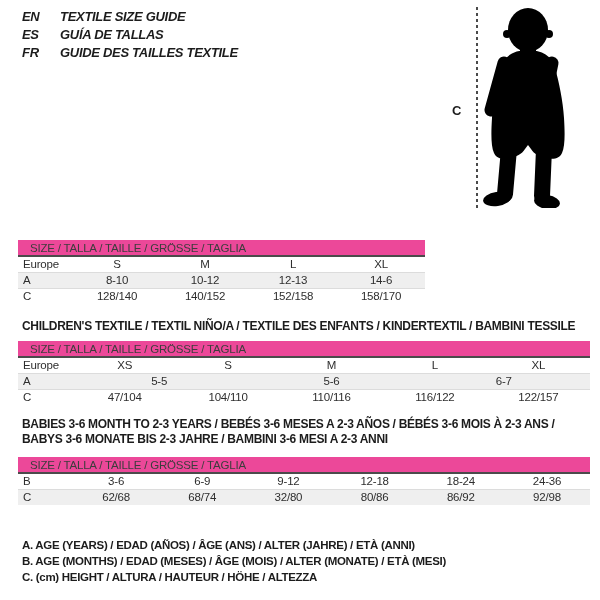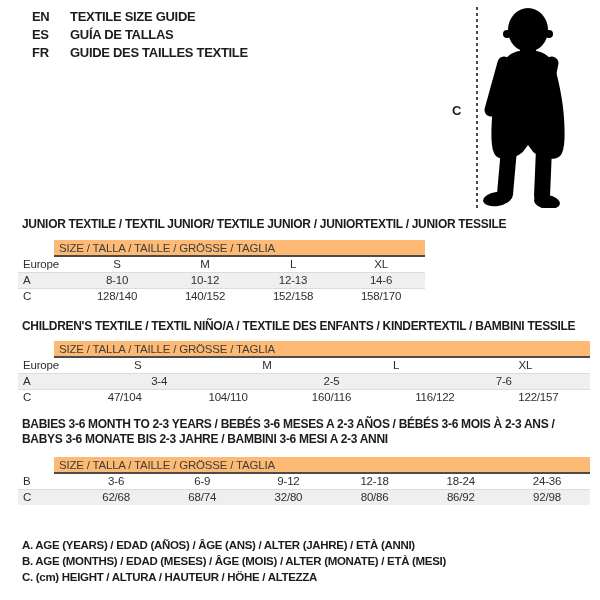--- a/index.html
+++ b/index.html
@@ -7,21 +7,21 @@
     width: 600px; height: 600px;
     background: #ffffff;
     font-family: "Liberation Sans", sans-serif;
     color: #1c1c1c;
     position: relative;
     overflow: hidden;
   }
   .page { position: absolute; inset: 0; }
 
   
-  .lang-list { position: absolute; left: 32px; top: 8px; }
+  .lang-list { position: absolute; left: 22px; top: 8px; font-style: italic; }
   .lang-row { display: flex; height: 18px; line-height: 18px; }
   .lang-code {
     width: 38px; font-size: 13px; font-weight: 700; letter-spacing: -0.3px;
   }
   .lang-label { font-size: 13px; font-weight: 700; letter-spacing: -0.3px; }
 
   
   .height-line {
     position: absolute; left: 476px; top: 7px; width: 2px; height: 201px;
     background: repeating-linear-gradient(to bottom, #4a4a4a 0 3px, transparent 3px 6px);
@@ -41,26 +41,25 @@
   .t-title-2 { top: 319px; width: 575px; }
   .t-title-3 { top: 417px; width: 555px; }
 
   .s-table { position: absolute; left: 18px; }
   .s-table-1 { top: 240px; width: 407px; }
   .s-table-2 { top: 341px; width: 572px; }
   .s-table-3 { top: 457px; width: 572px; }
 
   .size-bar {
     height: 17px; line-height: 17px;
-    background: #fdba74; color: #3d3d3d;
+    background: #ec4899; color: #3d3d3d;
     font-size: 11.5px; letter-spacing: -0.2px;
-    padding-left: 5px;
+    padding-left: 12px;
     border-bottom: 2px solid #4b4b4b;
     box-sizing: border-box;
-    margin-left: 36px;
   }
   .t-rows { width: 100%; }
   .t-row {
     display: flex; height: 15px; line-height: 15px;
     font-size: 11.5px; letter-spacing: -0.2px; color: #2e2e2e;
   }
   .t-row:nth-child(even) { background: #efefef; }
   .t-row + .t-row { border-top: 1px solid #dcdcdc; }
   .t-label { width: 55px; padding-left: 5px; box-sizing: border-box; text-align: left; }
   .t-cell { flex: 1 1 0; text-align: center; }
@@ -106,21 +105,20 @@
                C81 95 77 76 73 62 C70 50 60 44 46 44 Z"></path>
       <line x1="22" y1="57" x2="9" y2="104" stroke="#000000" stroke-width="13" stroke-linecap="round"></line>
       <line x1="70" y1="57" x2="61" y2="101" stroke="#000000" stroke-width="13" stroke-linecap="round"></line>
       <line x1="27" y1="143" x2="23" y2="188" stroke="#000000" stroke-width="16" stroke-linecap="round"></line>
       <line x1="62" y1="143" x2="60" y2="190" stroke="#000000" stroke-width="16" stroke-linecap="round"></line>
       <ellipse cx="15" cy="193" rx="14" ry="7" transform="rotate(-8 15 193)"></ellipse>
       <ellipse cx="65" cy="196" rx="13" ry="7" transform="rotate(8 65 196)"></ellipse>
     </g>
   </svg>
 
-  <div class="t-title t-title-1">JUNIOR TEXTILE / TEXTIL JUNIOR/ TEXTILE JUNIOR / JUNIORTEXTIL / JUNIOR TESSILE</div>
   <div class="s-table s-table-1">
     <div class="size-bar">SIZE / TALLA / TAILLE / GRÖSSE / TAGLIA</div>
     <div class="t-rows">
         <div class="t-row">
           <span class="t-label">Europe</span>
           <span class="t-cell">S</span>
           <span class="t-cell">M</span>
           <span class="t-cell">L</span>
           <span class="t-cell">XL</span>
         </div>
@@ -140,36 +138,37 @@
         </div>
       </div>
   </div>
 
   <div class="t-title t-title-2">CHILDREN'S TEXTILE / TEXTIL NIÑO/A / TEXTILE DES ENFANTS / KINDERTEXTIL / BAMBINI TESSILE</div>
   <div class="s-table s-table-2">
     <div class="size-bar">SIZE / TALLA / TAILLE / GRÖSSE / TAGLIA</div>
     <div class="t-rows">
         <div class="t-row">
           <span class="t-label">Europe</span>
+          <span class="t-cell">XS</span>
           <span class="t-cell">S</span>
           <span class="t-cell">M</span>
           <span class="t-cell">L</span>
           <span class="t-cell">XL</span>
         </div>
         <div class="t-row">
           <span class="t-label">A</span>
-          <span class="t-cell">3-4</span>
-          <span class="t-cell">2-5</span>
-          <span class="t-cell">7-6</span>
+          <span class="t-cell">5-5</span>
+          <span class="t-cell">5-6</span>
+          <span class="t-cell">6-7</span>
         </div>
         <div class="t-row">
           <span class="t-label">C</span>
           <span class="t-cell">47/104</span>
           <span class="t-cell">104/110</span>
-          <span class="t-cell">160/116</span>
+          <span class="t-cell">110/116</span>
           <span class="t-cell">116/122</span>
           <span class="t-cell">122/157</span>
         </div>
       </div>
   </div>
 
   <div class="t-title t-title-3">BABIES 3-6 MONTH TO 2-3 YEARS / BEBÉS 3-6 MESES A 2-3 AÑOS / BÉBÉS 3-6 MOIS À 2-3 ANS / BABYS 3-6 MONATE BIS 2-3 JAHRE / BAMBINI 3-6 MESI A 2-3 ANNI</div>
   <div class="s-table s-table-3">
     <div class="size-bar">SIZE / TALLA / TAILLE / GRÖSSE / TAGLIA</div>
     <div class="t-rows">

